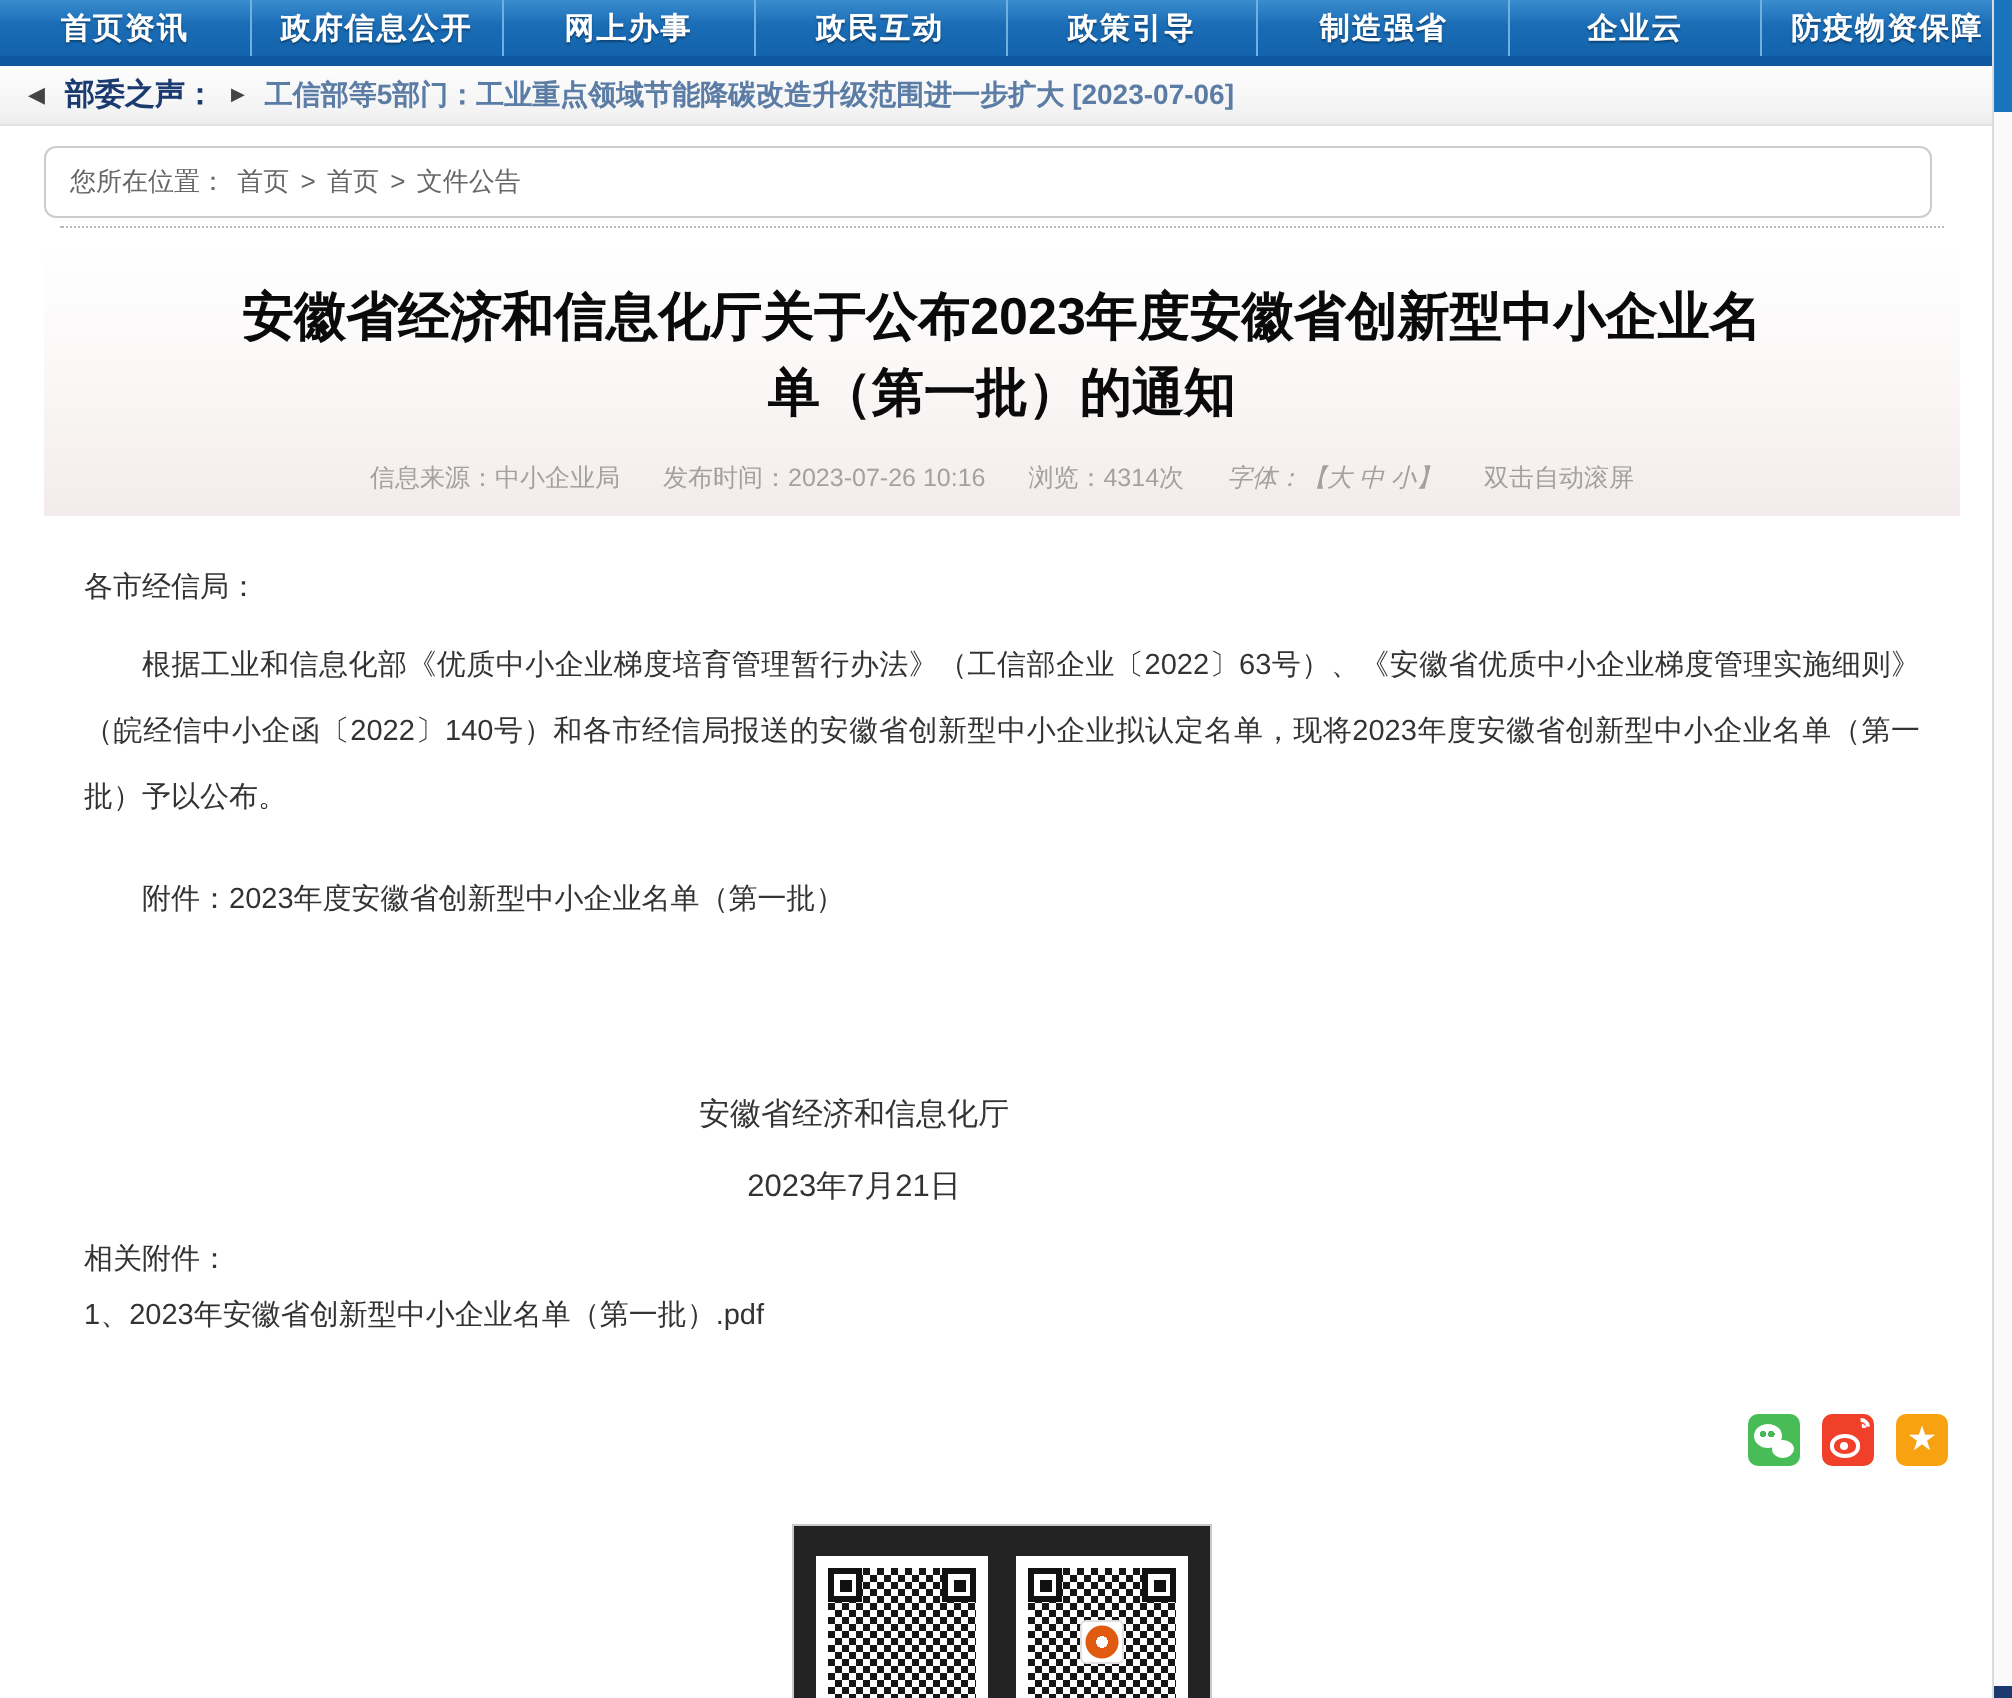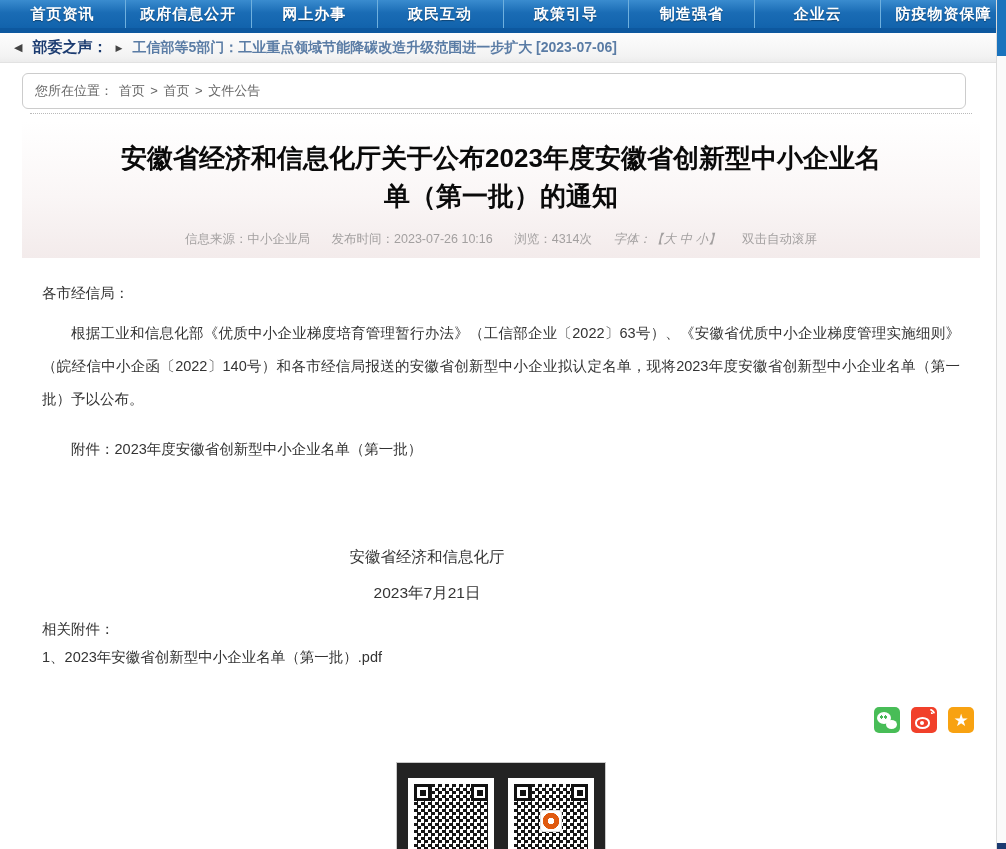--- a/index.html
+++ b/index.html
@@ -37,21 +37,21 @@
   .title-block { margin-top:7px;
     background:linear-gradient(180deg,#ffffff 0%,#faf6f6 55%,#f3ebeb 100%);
     padding:18px 90px 0 90px; }
   .article-title { font-size:26px; line-height:38px; font-weight:bold; color:#0a0a0a;
     text-align:center; }
   .meta-line { text-align:center; font-size:12.5px; color:#a3a0a0; padding:16px 0 10px 0; }
   .meta-line span { margin:0 9px; }
   .meta-font { cursor:pointer;font-style:italic; }
 
   .article-body { padding:0 20px; font-size:14.5px; color:#333; }
-  .salutation { margin-top:26px; line-height:20px;font-family:Liberation Mono, monospace; }
+  .salutation { margin-top:26px; line-height:20px; }
   .paragraph { margin-top:13px; line-height:33px; text-indent:2em; text-align:justify; }
   .attachment-line { margin-top:24px; text-indent:2em; }
 
   .signer-block { margin-top:88px; margin-left:270px; width:230px; text-align:center;
     font-size:15.5px; color:#333; }
   .sign-date { margin-top:15px; }
 
   .related-label { margin-top:16px; }
   .related-file { margin-top:9px; cursor:pointer; }
 

